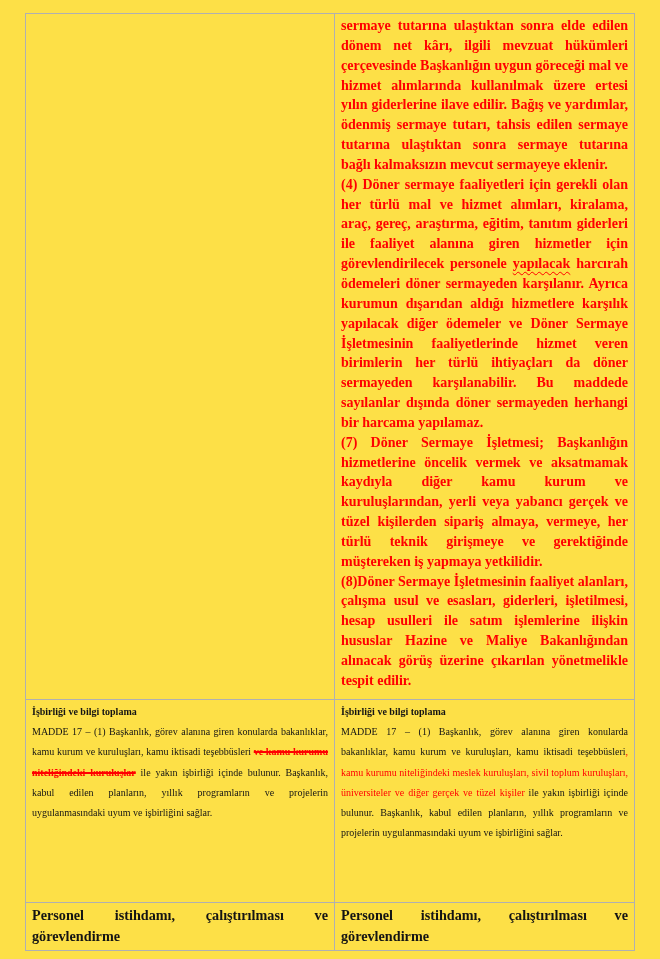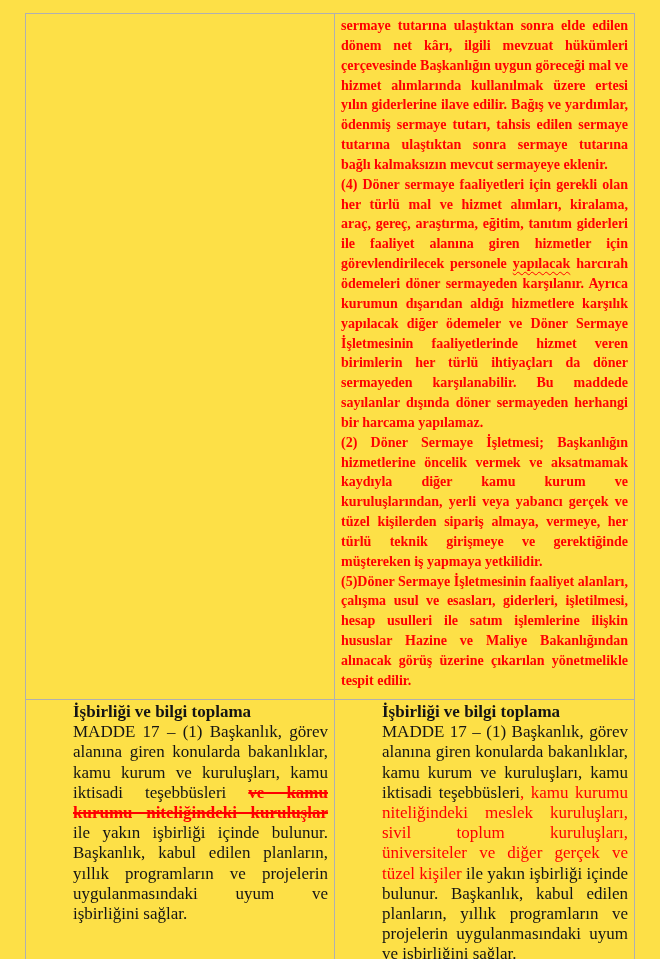--- a/index.html
+++ b/index.html
@@ -46,23 +46,22 @@
   }
   .wavy {
     text-decoration-line: underline;
     text-decoration-style: wavy;
     text-decoration-thickness: 1px;
     text-underline-offset: 3px;
   }
 
   
   .row2-cell p {
-    font-size: 17px;
+    font-size: 10px;
     line-height: 20.2px;
-    margin-left: 41px;
   }
   .heading { font-weight: bold; }
   .b { font-weight: normal; }
   .struck {
     color: #ff0000;
     font-weight: bold;
     text-decoration: line-through;
     text-decoration-thickness: 1.5px;
   }
   .red-ins {
@@ -87,31 +86,39 @@
       <col class="c-left">
       <col class="c-right">
     </colgroup>
 
     <tbody>
         <tr class="r1">
       <td class="cell"></td>
       <td class="cell row1-right">
         <p>sermaye tutarına ulaştıktan sonra elde edilen dönem net kârı, ilgili mevzuat hükümleri çerçevesinde Başkanlığın uygun göreceği mal ve hizmet alımlarında kullanılmak üzere ertesi yılın giderlerine ilave edilir. Bağış ve yardımlar, ödenmiş sermaye tutarı, tahsis edilen sermaye tutarına ulaştıktan sonra sermaye tutarına bağlı kalmaksızın mevcut sermayeye eklenir.</p>
         <p><span>(4) Döner sermaye faaliyetleri için gerekli olan her türlü mal ve hizmet alımları, kiralama, araç, gereç, araştırma, eğitim, tanıtım giderleri ile faaliyet alanına giren hizmetler için görevlendirilecek personele </span><span class="wavy">yapılacak</span><span> harcırah ödemeleri döner sermayeden karşılanır. Ayrıca kurumun dışarıdan aldığı hizmetlere karşılık yapılacak diğer ödemeler ve Döner Sermaye İşletmesinin faaliyetlerinde hizmet veren birimlerin her türlü ihtiyaçları da döner sermayeden karşılanabilir. Bu maddede sayılanlar dışında döner sermayeden herhangi bir harcama yapılamaz.</span></p>
-        <p>(2) Döner Sermaye İşletmesi; Başkanlığın hizmetlerine öncelik vermek ve aksatmamak kaydıyla diğer kamu kurum ve kuruluşlarından, yerli veya yabancı gerçek ve tüzel kişilerden sipariş almaya, vermeye, her türlü teknik girişmeye ve gerektiğinde müştereken iş yapmaya yetkilidir.</p>
-        <p>(5)Döner Sermaye İşletmesinin faaliyet alanları, çalışma usul ve esasları, giderleri, işletilmesi, hesap usulleri ile satım işlemlerine ilişkin hususlar Hazine ve Maliye Bakanlığından alınacak görüş üzerine çıkarılan yönetmelikle tespit edilir.</p>
+        <p>(7) Döner Sermaye İşletmesi; Başkanlığın hizmetlerine öncelik vermek ve aksatmamak kaydıyla diğer kamu kurum ve kuruluşlarından, yerli veya yabancı gerçek ve tüzel kişilerden sipariş almaya, vermeye, her türlü teknik girişmeye ve gerektiğinde müştereken iş yapmaya yetkilidir.</p>
+        <p>(8)Döner Sermaye İşletmesinin faaliyet alanları, çalışma usul ve esasları, giderleri, işletilmesi, hesap usulleri ile satım işlemlerine ilişkin hususlar Hazine ve Maliye Bakanlığından alınacak görüş üzerine çıkarılan yönetmelikle tespit edilir.</p>
       </td>
     </tr>
 
     <tr class="r2">
       <td class="cell row2-cell">
         <p class="heading">İşbirliği ve bilgi toplama</p>
         <p><span class="b">MADDE 17 –</span><span> (1) Başkanlık, görev alanına giren konularda bakanlıklar, kamu kurum ve kuruluşları, kamu iktisadi teşebbüsleri </span><span class="struck">ve kamu kurumu niteliğindeki kuruluşlar</span><span> ile yakın işbirliği içinde bulunur. Başkanlık, kabul edilen planların, yıllık programların ve projelerin uygulanmasındaki uyum ve işbirliğini sağlar.</span></p>
       </td>
       <td class="cell row2-cell">
         <p class="heading">İşbirliği ve bilgi toplama</p>
         <p><span class="b">MADDE 17 –</span><span> (1) Başkanlık, görev alanına giren konularda bakanlıklar, kamu kurum ve kuruluşları, kamu iktisadi teşebbüsleri</span><span class="red-ins">, kamu kurumu niteliğindeki meslek kuruluşları, sivil toplum kuruluşları, üniversiteler ve diğer gerçek ve tüzel kişiler</span><span> ile yakın işbirliği içinde bulunur. Başkanlık, kabul edilen planların, yıllık programların ve projelerin uygulanmasındaki uyum ve işbirliğini sağlar.</span></p>
       </td>
     </tr>
 
+    <tr class="r3">
+      <td class="cell row3-cell">
+        <p>Personel istihdamı, çalıştırılması ve görevlendirme</p>
+      </td>
+      <td class="cell row3-cell">
+        <p>Personel istihdamı, çalıştırılması ve görevlendirme</p>
+      </td>
+    </tr>
   </tbody>
     </table>
 </div>
 
 </body></html>

